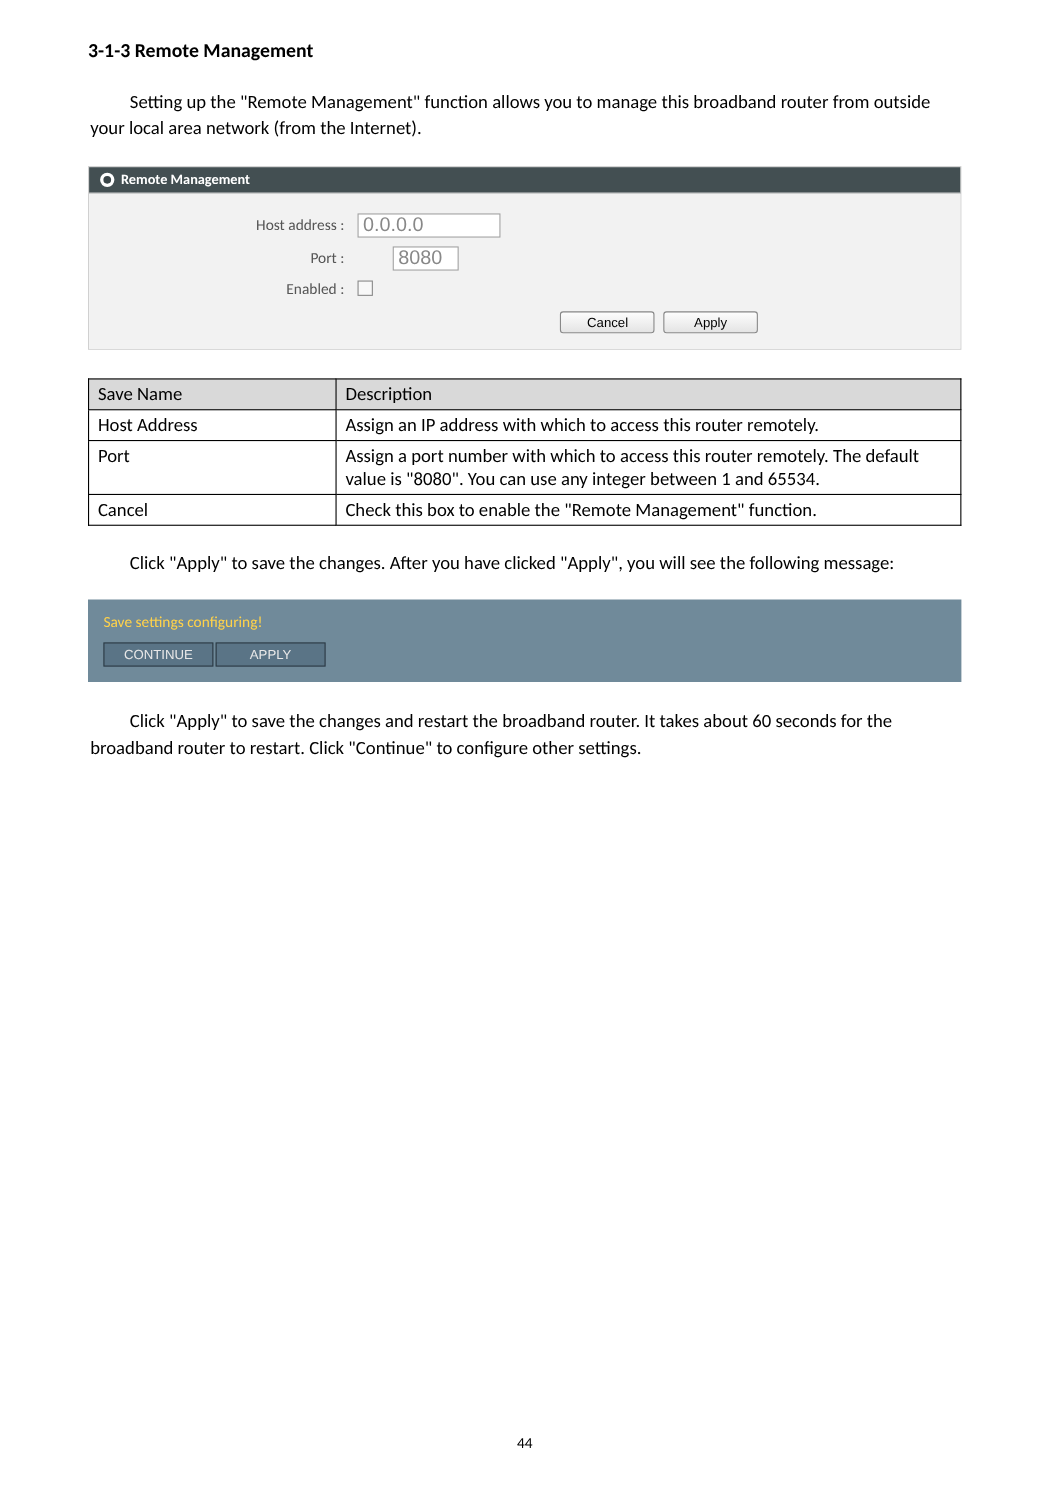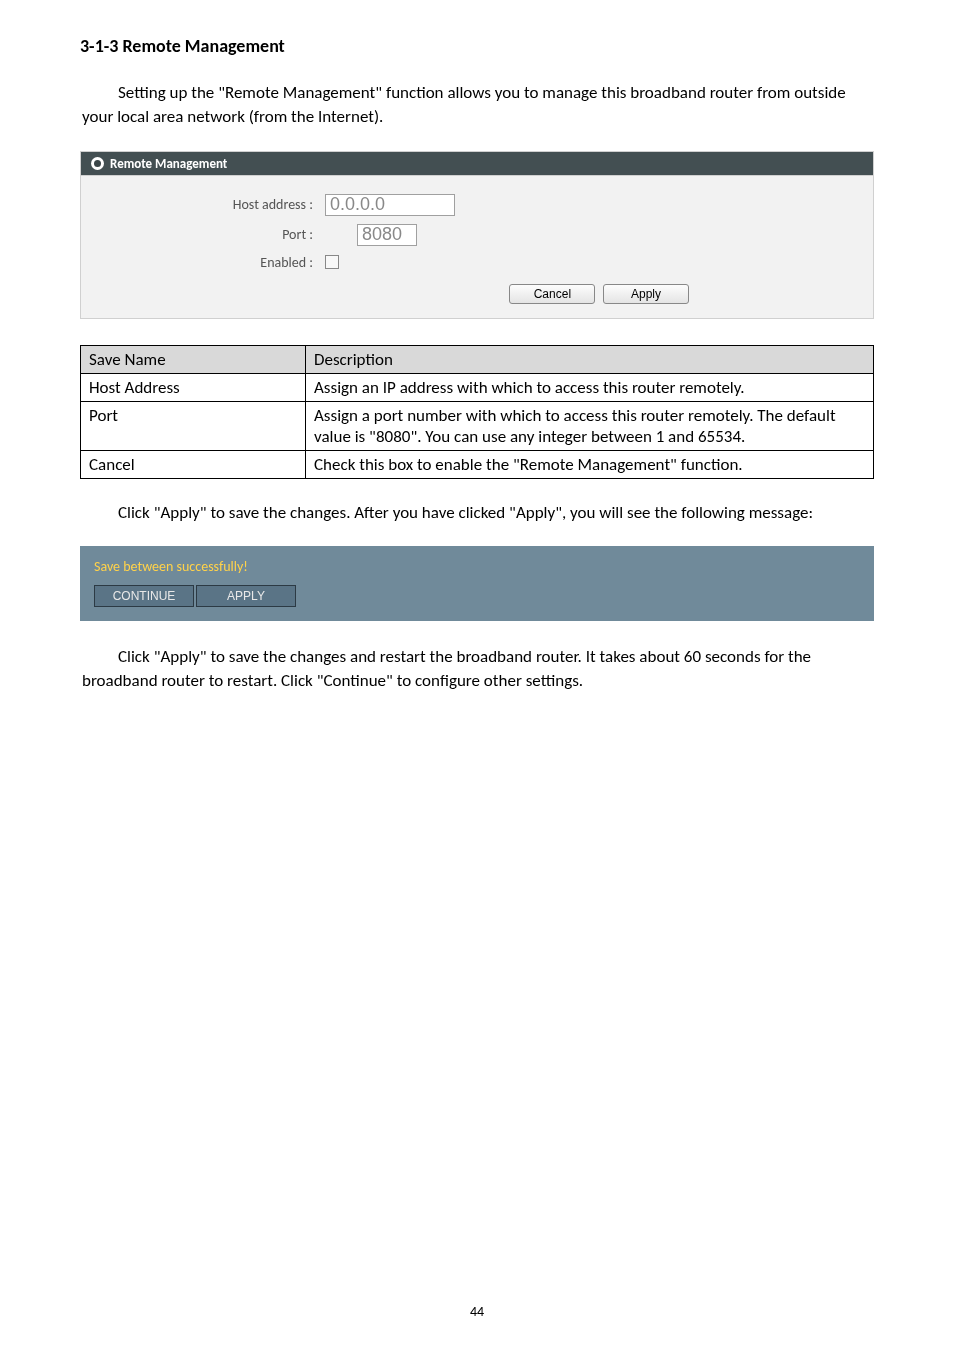--- a/index.html
+++ b/index.html
@@ -212,21 +212,21 @@
   <tr>
     <td class="name-col">Cancel</td>
     <td>Check this box to enable the "Remote Management" function.</td>
   </tr>
 </tbody>
   </table>
 
 <p class="para">Click "Apply" to save the changes. After you have clicked "Apply", you will see the following message:</p>
 
 <div class="save-panel">
-  <div class="save-title">Save between successfully!</div>
+  <div class="save-title">Save settings configuring!</div>
   <div class="save-buttons">
     <button class="save-btn">CONTINUE</button>
     <button class="save-btn">APPLY</button>
   </div>
 </div>
 
 <p class="para">Click "Apply" to save the changes and restart the broadband router. It takes about 60 seconds for the broadband router to restart. Click "Continue" to configure other settings.</p>
 
 <div class="page-num">44</div>
 

